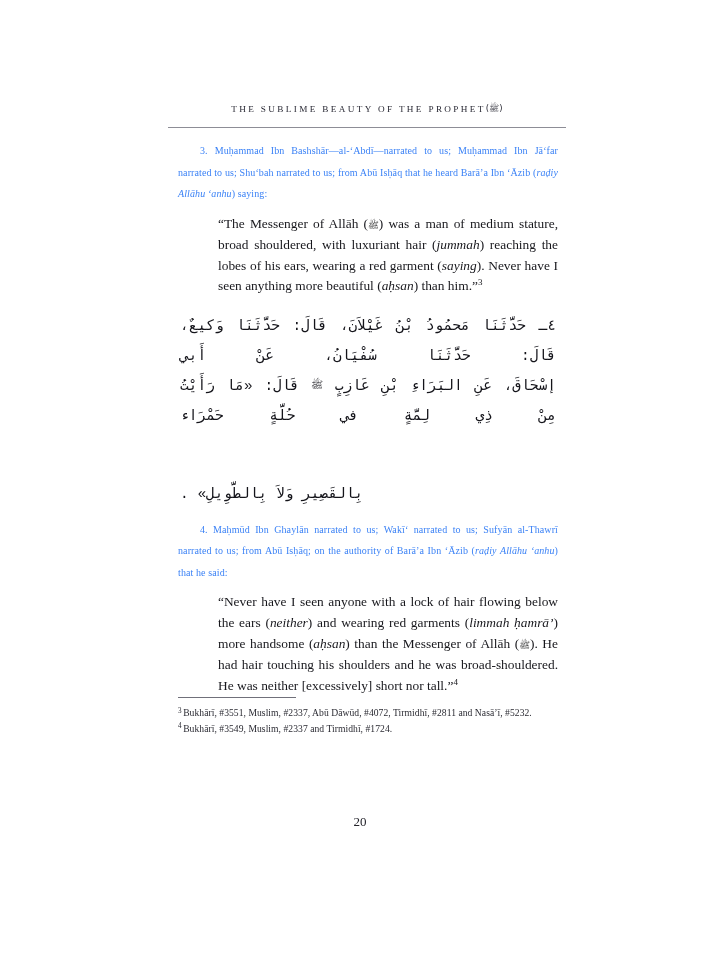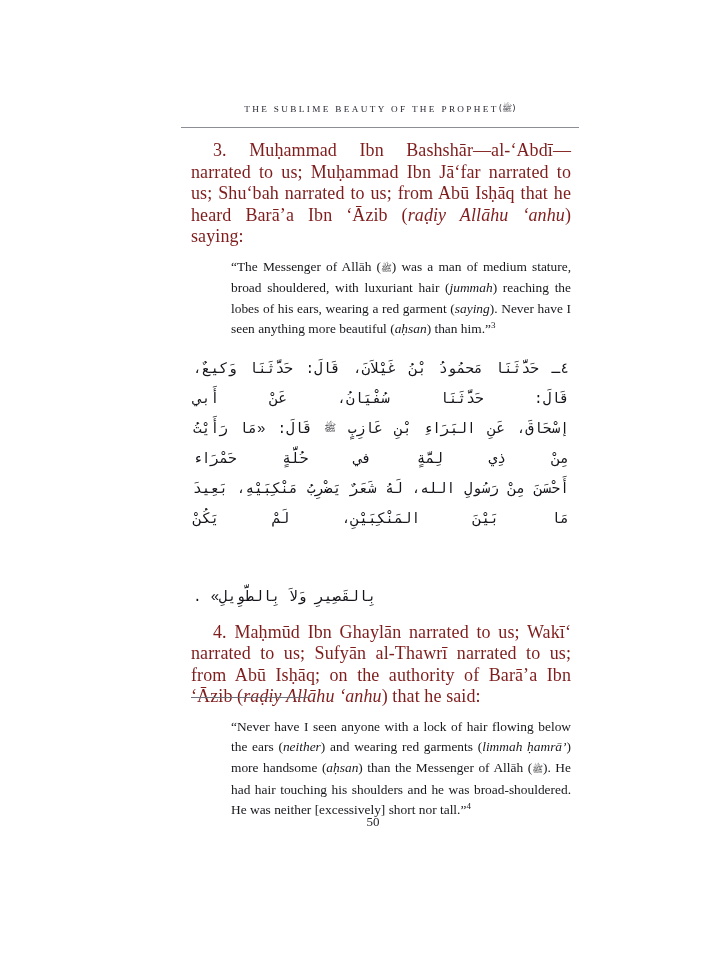--- a/index.html
+++ b/index.html
@@ -12,21 +12,21 @@
     height: 960px;
     position: relative;
     overflow: hidden;
     font-family: "Liberation Serif", "DejaVu Serif", serif;
     color: #1a1a1a;
     -webkit-font-smoothing: antialiased;
   }
 
   .page {
     position: absolute;
-    left: 13px; top: 0;
+    left: 0; top: 0;
     width: 608px;
     height: 960px;
     background: #ffffff;
   }
 
   
   .running-head {
     position: absolute;
     left: 178px;
     top: 103px;
@@ -68,25 +68,25 @@
   
   .content {
     position: absolute;
     left: 178px;
     top: 140px;
     width: 380px;
   }
 
   p.body {
     margin: 0;
-    font-size: 18px;
+    font-size: 10px;
     line-height: 21.5px;
     text-align: justify;
     text-indent: 22px;
-    color: #7f1d1d;
+    color: #3b82f6;
     letter-spacing: 0.1px;
   }
 
   .quote {
     margin: 9px 0 0 0;
     padding-left: 40px;
     padding-right: 0px;
     font-size: 13.4px;
     line-height: 20.6px;
     text-align: justify;
@@ -189,31 +189,38 @@
 
     <p class="body">3. Muḥammad Ibn Bashshār—al-‘Abdī—narrated to us; Muḥammad Ibn Jā‘far narrated to us; Shu‘bah narrated to us; from Abū Isḥāq that he heard Barā’a Ibn ‘Āzib (<em>raḍiy Allāhu ‘anhu</em>) saying:</p>
 
     <blockquote class="quote">
       <p>“The Messenger of Allāh (<span class="pbuh-inline">ﷺ</span>) was a man of medium stature, broad shouldered, with luxuriant hair (<em>jummah</em>) reaching the lobes of his ears, wearing a red garment (<em>saying</em>). Never have I seen anything more beautiful (<em>aḥsan</em>) than him.”<sup class="fn">3</sup></p>
     </blockquote>
 
     <div class="arabic" lang="ar" dir="rtl">
       <p>٤ـ حَدَّثَنَا مَحمُودُ بْنُ غَيْلاَنَ، قَالَ: حَدَّثَنَا وَكيعٌ، قَالَ: حَدَّثَنَا سُفْيَانُ، عَنْ أَبي</p>
       <p>إسْحَاقَ، عَنِ البَرَاءِ بْنِ عَازِبٍ <span class="arabic-glyph">ﷺ</span> قَالَ: «مَا رَأَيْتُ مِنْ ذِي لِمَّةٍ في حُلَّةٍ حَمْرَاء</p>
-      <p>أَحْسَنَ مِنْ رَسُولِ الله، لَهُ شَعَرٌ يَضْرِبُ مَنْكِبَيْهِ، بَعِيدَ مَا بَيْنَ المَنْكِبَيْنِ، لَمْ يَكُنْ</p>
       <p class="last">بِالقَصِيرِ وَلاَ بِالطَّوِيلِ» .</p>
     </div>
 
     <div class="gap-after-arabic"></div>
 
     <p class="body">4. Maḥmūd Ibn Ghaylān narrated to us; Wakī‘ narrated to us; Sufyān al-Thawrī narrated to us; from Abū Isḥāq; on the authority of Barā’a Ibn ‘Āzib (<em>raḍiy Allāhu ‘anhu</em>) that he said:</p>
 
     <blockquote class="quote">
       <p>“Never have I seen anyone with a lock of hair flowing below the ears (<em>neither</em>) and wearing red garments (<em>limmah ḥamrā’</em>) more handsome (<em>aḥsan</em>) than the Messenger of Allāh (<span class="pbuh-inline">ﷺ</span>). He had hair touching his shoulders and he was broad-shouldered. He was neither [excessively] short nor tall.”<sup class="fn">4</sup></p>
     </blockquote>
 
   </div>
 
   <div class="fn-rule"></div>
-
-  <div class="folio">50</div>
+  <div class="footnotes">
+    <p>
+      <sup>3</sup><span>Bukhārī, #3551, Muslim, #2337, Abū Dāwūd, #4072, Tirmidhī, #2811 and Nasā’ī, #5232.</span>
+    </p>
+    <p>
+      <sup>4</sup><span>Bukhārī, #3549, Muslim, #2337 and Tirmidhī, #1724.</span>
+    </p>
+  </div>
+
+  <div class="folio">20</div>
 
 </div>
 
 </body></html>

